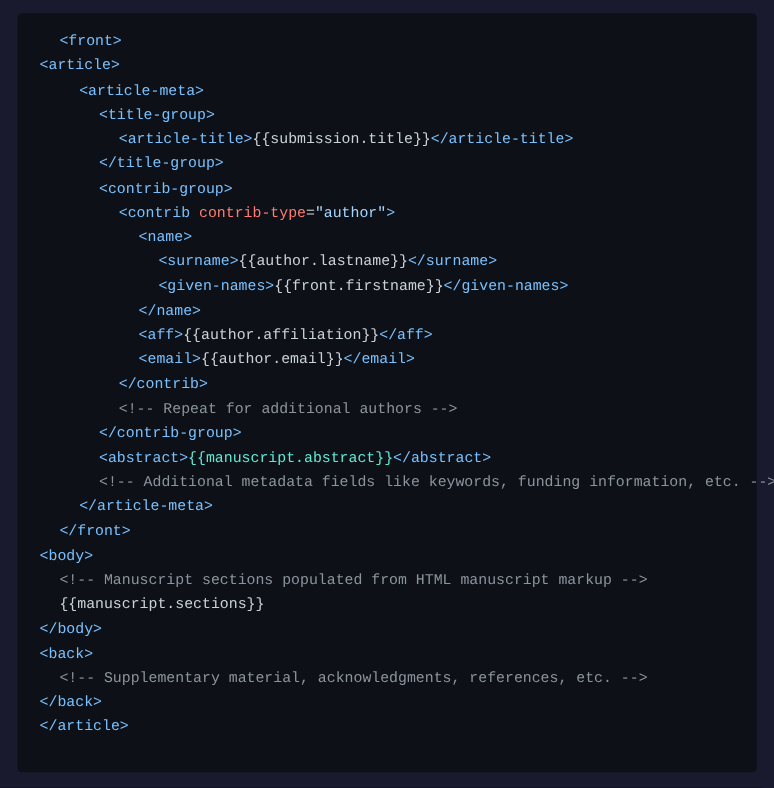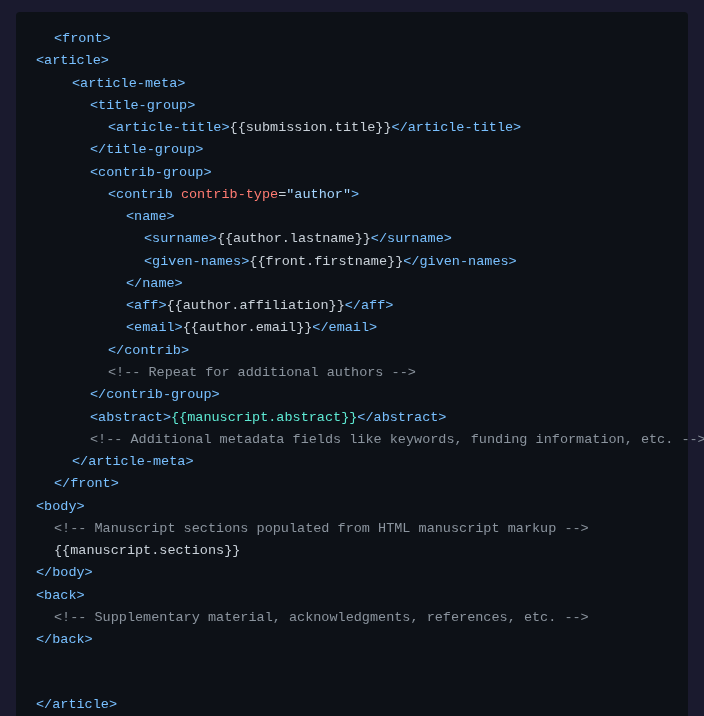--- a/index.html
+++ b/index.html
@@ -53,15 +53,15 @@
       <div style="padding-left: 54px; white-space: pre; display: block; line-height: 1.65;"><span style="color: rgb(139, 148, 158);">&lt;!-- Additional metadata fields like keywords, funding information, etc. --&gt;</span></div>
       <div style="padding-left: 36px; white-space: pre; display: block; line-height: 1.65;"><span style="color: rgb(121, 192, 255);">&lt;/article-meta&gt;</span></div>
       <div style="padding-left: 18px; white-space: pre; display: block; line-height: 1.65;"><span style="color: rgb(121, 192, 255); margin-top: 24px;">&lt;/front&gt;</span></div>
       <div style="padding-left: 0px; white-space: pre; display: block; line-height: 1.65;"><span style="color: rgb(121, 192, 255);">&lt;body&gt;</span></div>
       <div style="padding-left: 18px; white-space: pre; display: block; line-height: 1.65;"><span style="color: rgb(139, 148, 158);">&lt;!-- Manuscript sections populated from HTML manuscript markup --&gt;</span></div>
       <div style="padding-left: 18px; white-space: pre; display: block; line-height: 1.65;"><span style="color: rgb(201, 209, 217);">{{manuscript.sections}}</span></div>
       <div style="padding-left: 0px; white-space: pre; display: block; line-height: 1.65;"><span style="color: rgb(121, 192, 255);">&lt;/body&gt;</span></div>
       <div style="padding-left: 0px; white-space: pre; display: block; line-height: 1.65;"><span style="color: rgb(121, 192, 255);">&lt;back&gt;</span></div>
       <div style="padding-left: 18px; white-space: pre; display: block; line-height: 1.65;"><span style="color: rgb(139, 148, 158);">&lt;!-- Supplementary material, acknowledgments, references, etc. --&gt;</span></div>
       <div style="padding-left: 0px; white-space: pre; display: block; line-height: 1.65;"><span style="color: rgb(121, 192, 255);">&lt;/back&gt;</span></div>
-      <div style="padding-left: 0px; white-space: pre; display: block; line-height: 1.65; margin-top: 43px;"><span style="color: rgb(121, 192, 255);">&lt;/article&gt;</span></div>
+      <div style="padding-left: 0px; white-space: pre; display: block; line-height: 1.65;"><span style="color: rgb(121, 192, 255);">&lt;/article&gt;</span></div>
     </div>
 </div>
 
 </body></html>

